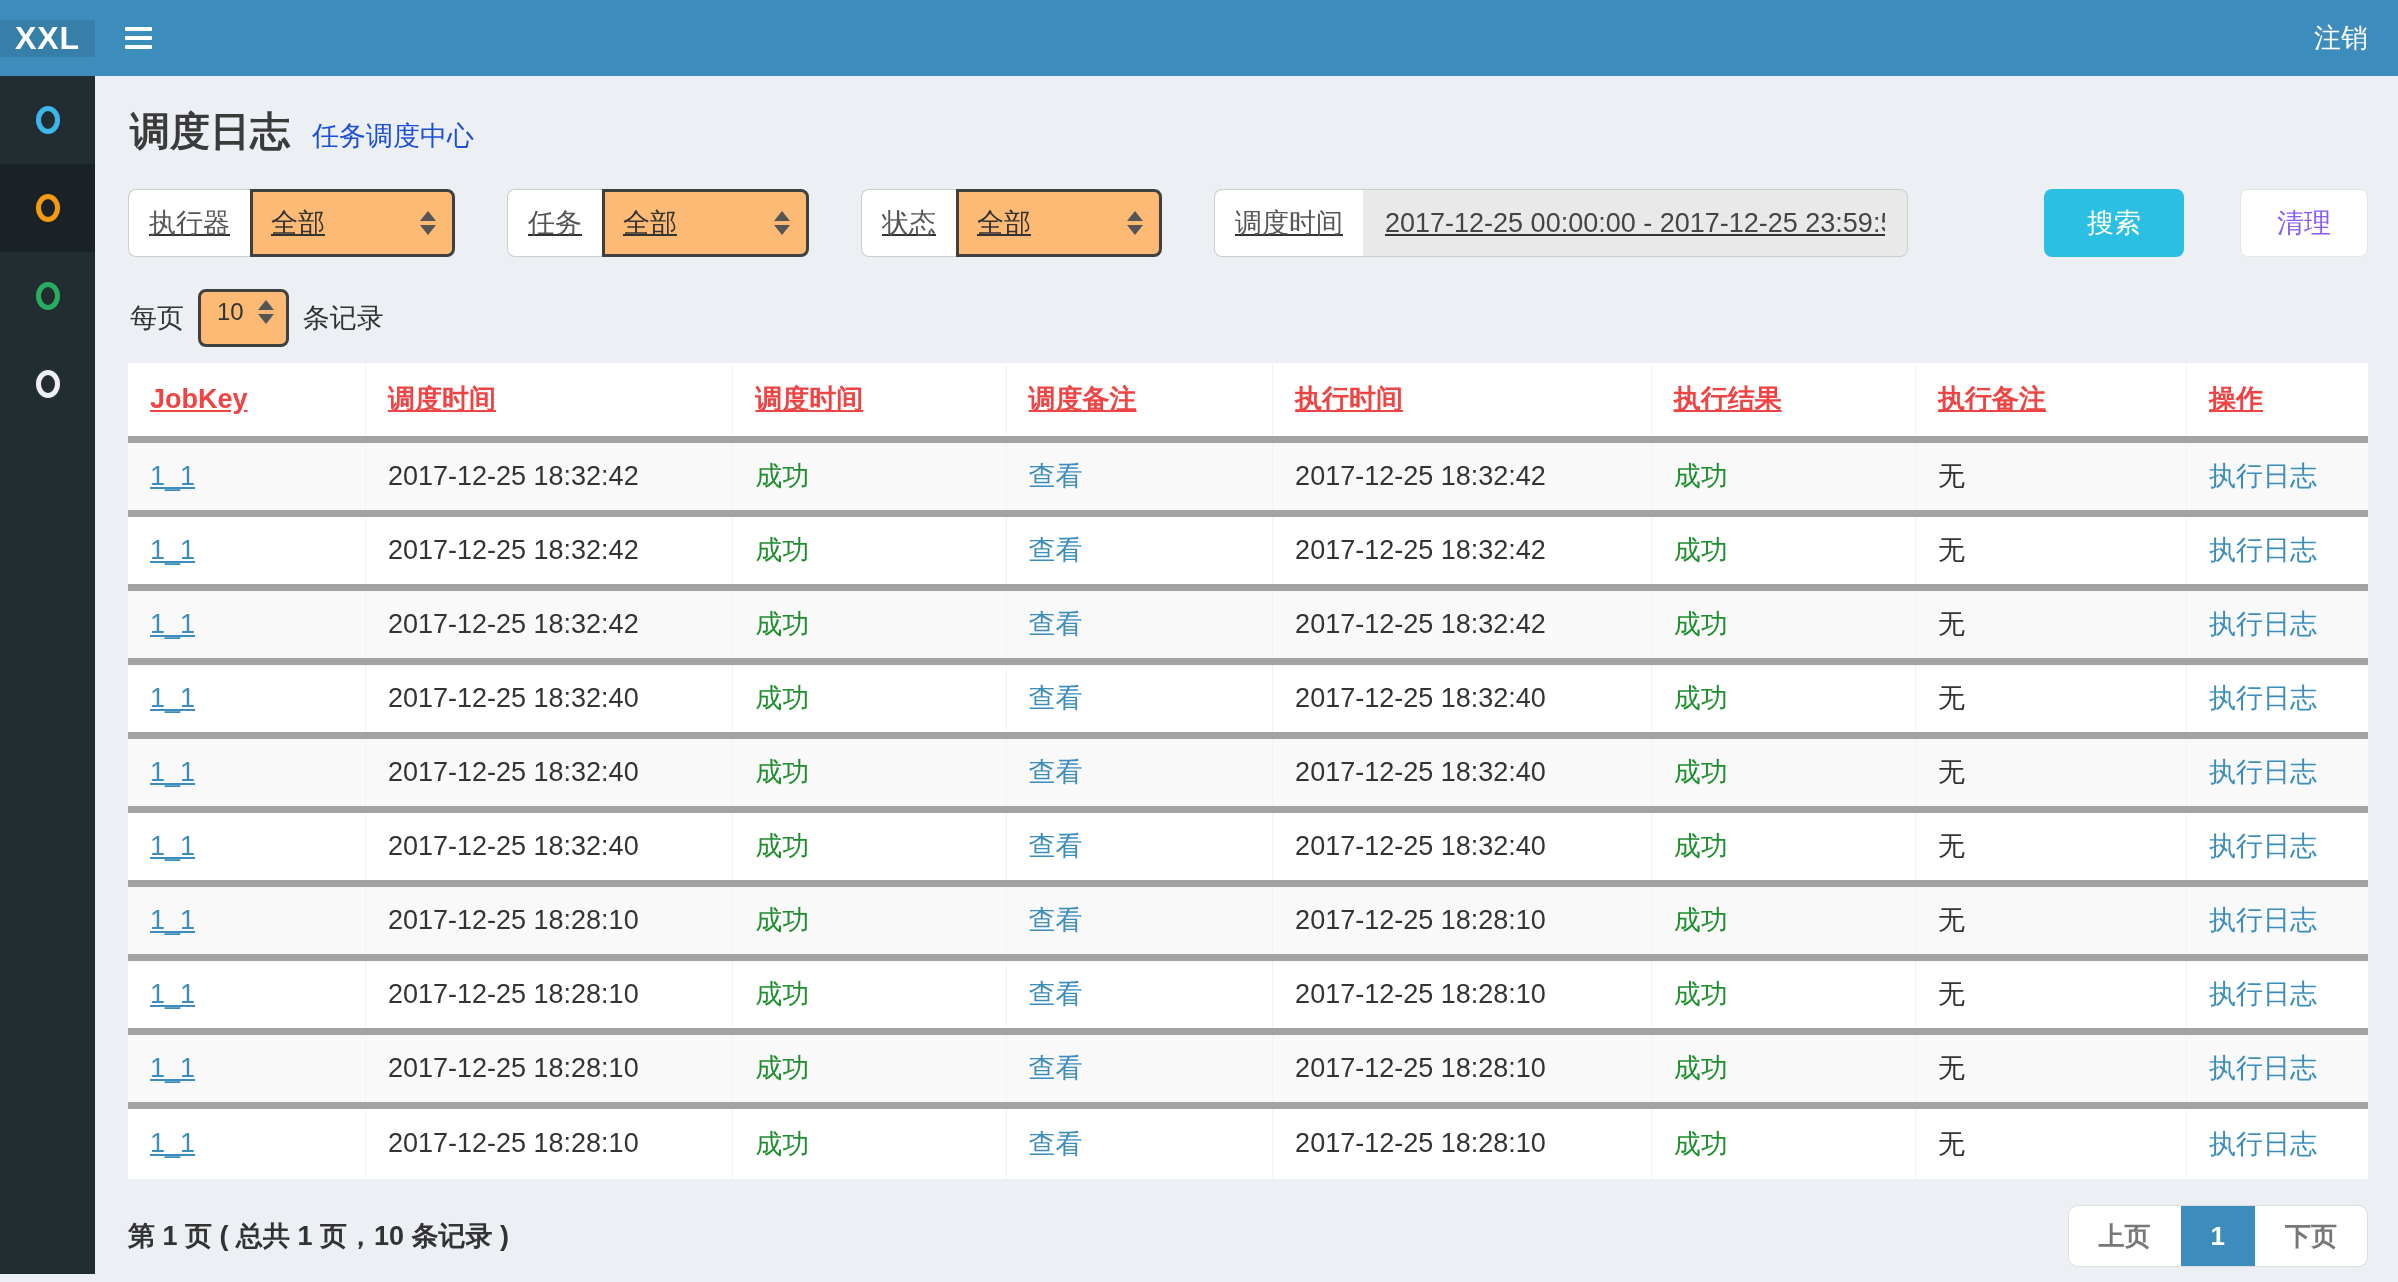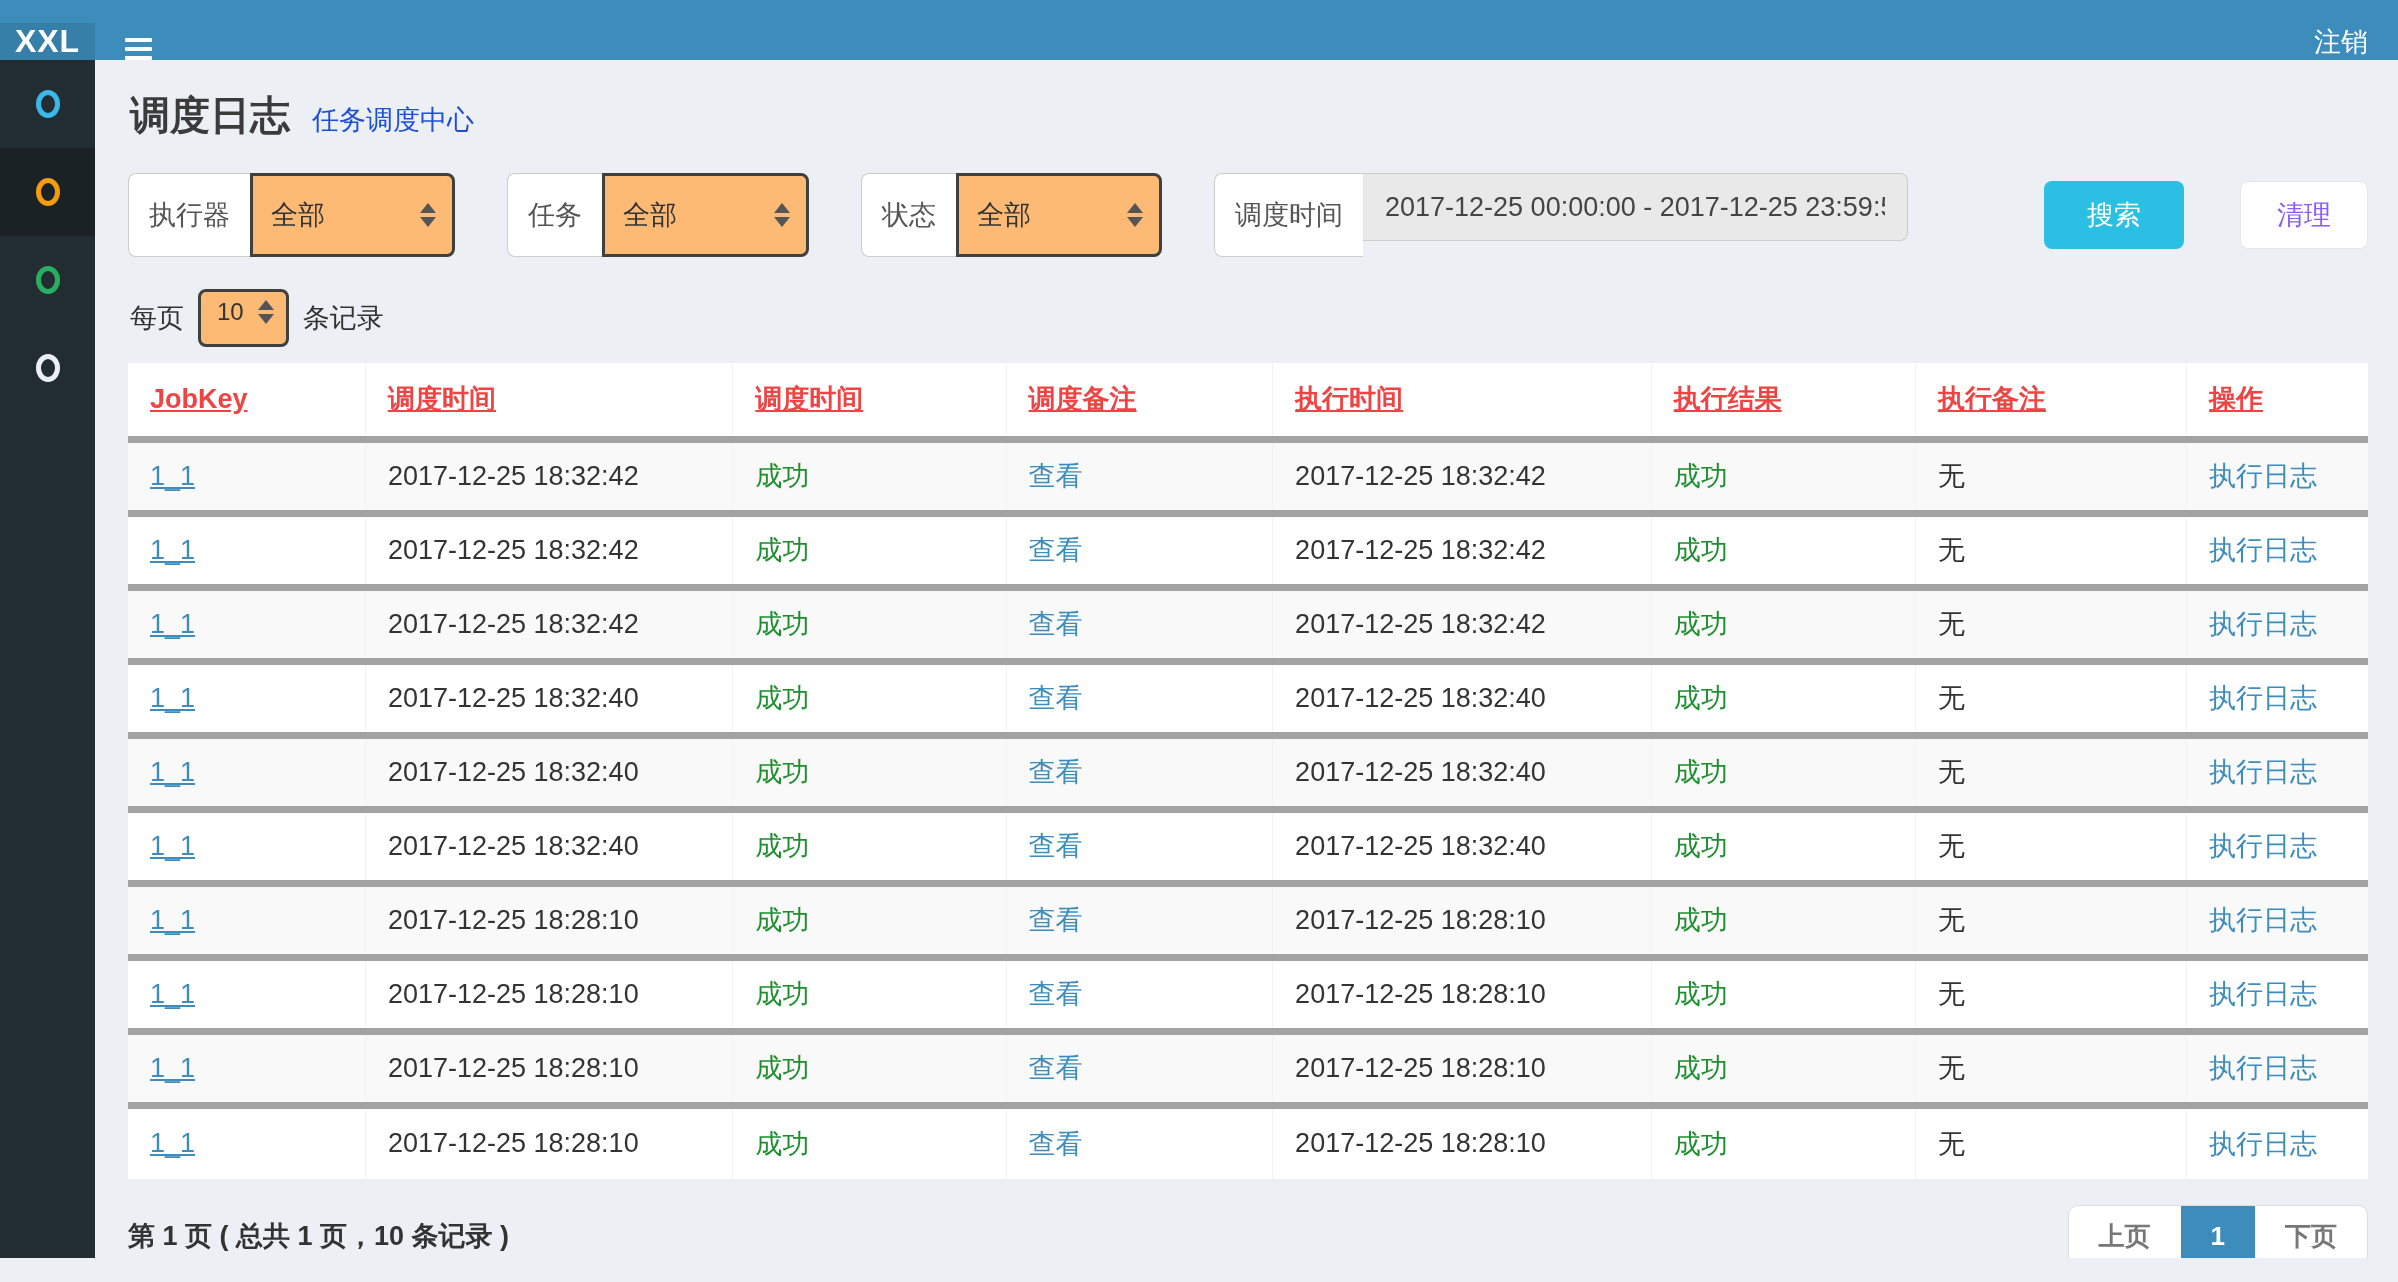--- a/index.html
+++ b/index.html
@@ -1,20 +1,20 @@
 <!DOCTYPE html>
 <html style="--navbar: #3c8dbc; --logo-bg: #367fa9; --sidebar-bg: #222d32; --sidebar-active-bg: #1a2226; --content-bg: #ecf0f5; --accent-cyan: #2bbfe4; --link: #3c8dbc; --success: #1e8e2e; --pagination-active: #3c8dbc;"><head>
 <meta charset="utf-8">
 <style>
   * { margin:0; padding:0; box-sizing:border-box; }
   html,body { width:2398px; height:1282px; overflow:hidden; }
   body { font-family:"Liberation Sans","DejaVu Sans",sans-serif; background:var(--content-bg,#ecf0f5); color:#333; }
 
   
-  .navbar { display:flex; height:60px; background:var(--navbar,#3c8dbc); align-items:flex-end; }
+  .navbar { display:flex; height:76px; background:var(--navbar,#3c8dbc); align-items:center; }
   .logo { width:95px; background:var(--logo-bg,#367fa9); color:#fff; font-size:32px; font-weight:bold;
           display:flex; align-items:center; justify-content:center; letter-spacing:1px; }
   .hamburger { width:86px; display:flex; align-items:center; justify-content:center; cursor:pointer; }
   .hamburger .bars { display:flex; flex-direction:column; gap:5px; }
   .hamburger .bars span { display:block; width:27px; height:4px; background:#fff; border-radius:1px; }
   .nav-spacer { flex:1; }
   .logout { display:flex; align-items:center; padding:0 30px; color:#fff; font-size:27px; cursor:pointer; }
 
   
   .main { display:flex; height:1198px; }
@@ -25,21 +25,21 @@
 
   .content { flex:1; padding:0 30px 0 33px; overflow:hidden; }
 
   
   .page-header { padding:28px 2px 24px 2px; }
   .page-header h1 { display:inline; font-size:40px; font-weight:bold; color:#3b3b3b; }
   .page-header .subtitle { font-size:27px; color:#1d4ed8; margin-left:22px; font-weight:normal; }
 
   
   .filters { display:flex; align-items:center; margin-top:6px; }
-  .input-group { display:flex; height:84px; }
+  .input-group { display:flex; height:68px;text-decoration:underline; }
   .input-group + .input-group { margin-left:52px; }
   .addon { background:#fff; border:1px solid #ccc; border-right:none; border-radius:8px 0 0 8px;
            display:flex; align-items:center; padding:0 20px; font-size:27px; color:#555; white-space:nowrap; }
   .selectbox { background:#fdba74; border:3px solid #404040; border-radius:0 8px 8px 0; display:flex; align-items:center;
                justify-content:space-between; padding:0 16px 0 18px; font-size:27px; color:#333; cursor:pointer; }
   .selectbox.standalone { border-radius:8px; }
   .spin { display:flex; flex-direction:column; gap:4px; margin-left:14px; }
   .spin i { display:block; width:0; height:0; border-left:8px solid transparent; border-right:8px solid transparent; }
   .spin i.up { border-bottom:10px solid #555; }
   .spin i.down { border-top:10px solid #555; }

